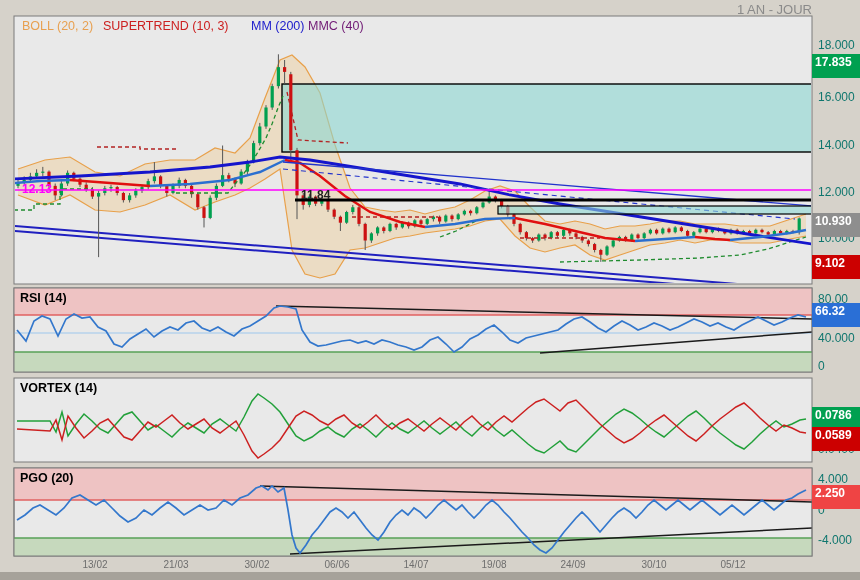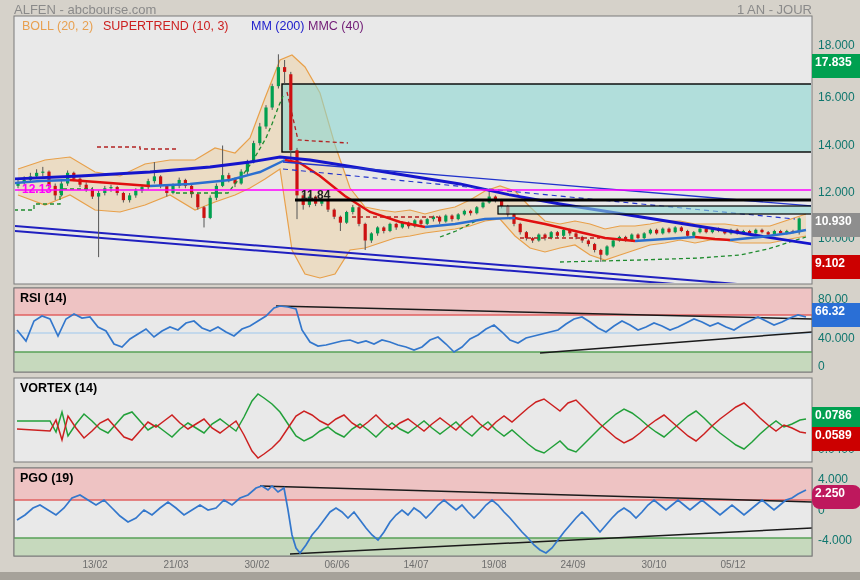--- a/index.html
+++ b/index.html
@@ -13,21 +13,20 @@
   .datelab{position:absolute;color:#6e6e6e;font-size:10px;transform:translateX(-50%);}
   .panellab{position:absolute;font-size:12.5px;font-weight:bold;}
   .legenditem{position:absolute;top:19px;font-size:12.5px;}
   svg{position:absolute;left:0;top:0;}
   #bottombar{position:absolute;left:0;top:572px;width:860px;height:8px;background:#a6a29a;}
 </style>
 </head>
 <body>
 
 <div id="stage">
-  <div class="txt hdr" style="left:14px;top:2px;">ALFEN - abcbourse.com</div>
   <div class="txt hdr" style="right:48px;top:2px;margin-left:40px;">1 AN - JOUR</div>
 
   <svg id="chart-svg" width="860" height="572">
       <rect x="14" y="16" width="798" height="268" fill="#e9e9e9" stroke="#7a7a7a" stroke-width="1"></rect>
       <rect x="14" y="288" width="798" height="84" fill="#e9e9e9" stroke="#7a7a7a" stroke-width="1"></rect>
       <rect x="14" y="378" width="798" height="84" fill="#e9e9e9" stroke="#7a7a7a" stroke-width="1"></rect>
       <rect x="14" y="468" width="798" height="88" fill="#e9e9e9" stroke="#7a7a7a" stroke-width="1"></rect>
       <defs>
         <clipPath id="mainclip">
           <rect x="15" y="17" width="796" height="266"></rect>
@@ -341,21 +340,21 @@
 
   <div id="legend-row">
       <div class="legenditem" style="left: 22px; color: rgb(232, 160, 80);">BOLL (20, 2)</div>
       <div class="legenditem" style="left: 103px; color: rgb(204, 32, 32);">SUPERTREND (10, 3)</div>
       <div class="legenditem" style="left: 251px; color: rgb(32, 32, 204);">MM (200)</div>
       <div class="legenditem" style="left: 308px; color: #701a75;">MMC (40)</div>
     </div>
 
   <div class="txt panellab" style="left:20px;top:291px;">RSI (14)</div>
   <div class="txt panellab" style="left:20px;top:381px;">VORTEX (14)</div>
-  <div class="txt panellab" style="left:20px;top:471px;">PGO (19)</div>
+  <div class="txt panellab" style="left:20px;top:471px;">PGO (20)</div>
 
   <div class="txt" style="left:22px;top:182px;color:#ff00ff;font-size:12px;font-weight:bold;">12.13</div>
   <div class="txt" style="left:301px;top:188px;color:#222;font-size:12px;font-weight:bold;">11.84</div>
 
   <div id="right-axis">
       <div class="axlab" style="top: 38px;">18.000</div>
       <div class="axlab" style="top: 90px;">16.000</div>
       <div class="axlab" style="top: 138px;">14.000</div>
       <div class="axlab" style="top: 185px;">12.000</div>
       <div class="axlab" style="top: 231px;">10.000</div>
@@ -365,21 +364,21 @@
       <div class="axlab" style="top: 442px;">0.0400</div>
       <div class="axlab" style="top: 472px;">4.000</div>
       <div class="axlab" style="top: 503px;">0</div>
       <div class="axlab" style="top: 533px;">-4.000</div>
       <div class="badge" style="top: 54px; background: rgb(0, 160, 80);">17.835</div>
       <div class="badge" style="top: 213px; background: rgb(142, 142, 142);">10.930</div>
       <div class="badge" style="top: 255px; background: rgb(204, 0, 0);">9.102</div>
       <div class="badge" style="top: 303px; background: rgb(42, 111, 214);">66.32</div>
       <div class="badge" style="top: 407px; background: rgb(0, 160, 80);">0.0786</div>
       <div class="badge" style="top: 427px; background: rgb(204, 0, 0);">0.0589</div>
-      <div class="badge" style="top: 485px; background: #be185d; border-radius: 8px;">2.250</div>
+      <div class="badge" style="top: 485px; background: #ef4444;">2.250</div>
     </div>
   <div id="date-axis">
       <div class="datelab" style="left: 95px; top: 559px;">13/02</div>
       <div class="datelab" style="left: 176px; top: 559px;">21/03</div>
       <div class="datelab" style="left: 257px; top: 559px;">30/02</div>
       <div class="datelab" style="left: 337px; top: 559px;">06/06</div>
       <div class="datelab" style="left: 416px; top: 559px;">14/07</div>
       <div class="datelab" style="left: 494px; top: 559px;">19/08</div>
       <div class="datelab" style="left: 573px; top: 559px;">24/09</div>
       <div class="datelab" style="left: 654px; top: 559px;">30/10</div>

